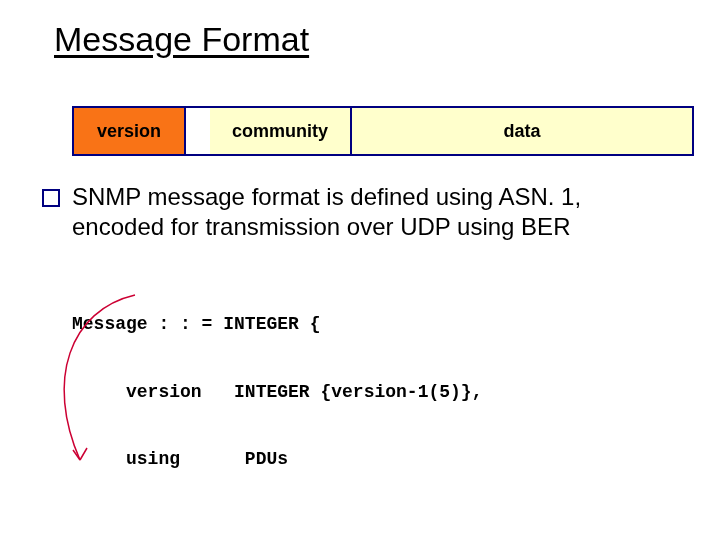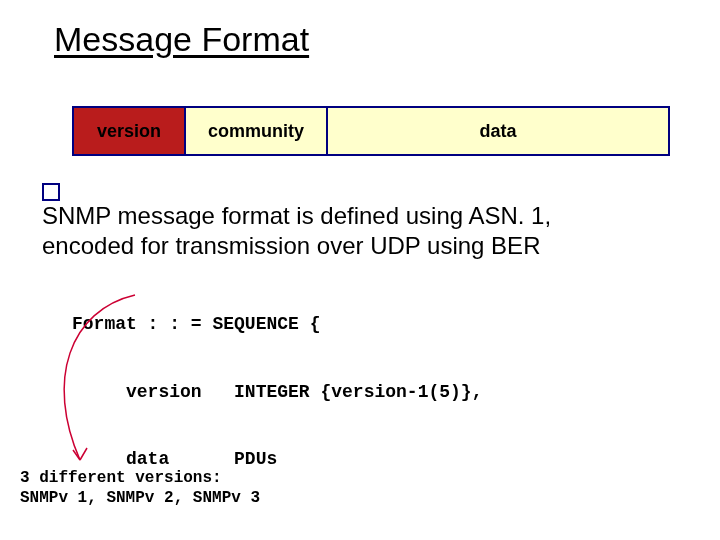--- a/index.html
+++ b/index.html
@@ -36,31 +36,30 @@
   .packet .cell {
     display: flex;
     align-items: center;
     justify-content: center;
     font-family: Arial, Helvetica, sans-serif;
     font-weight: bold;
     font-size: 18px;
     border-right: 2px solid #000080;
   }
   .packet .cell:last-child { border-right: none; }
-  .cell.version   { width: 110px; background: #b91c1c; }
-  .cell.community { width: 140px; background: #ffffcc; }
+  .cell.version   { width: 110px; background: #f97316; }
+  .cell.community { width: 140px; background: #ffffcc; margin-left: 24px; }
   .cell.data      { width: 340px; background: #ffffcc; }
 
   .bullet-row {
     position: absolute;
     left: 42px;
-    top: 176px;
+    top: 182px;
     display: flex;
     align-items: flex-start;
-    flex-direction: column;
   }
   .bullet-box {
     width: 14px;
     height: 14px;
     border: 2px solid #000080;
     margin-top: 7px;
     margin-right: 12px;
     flex: 0 0 auto;
   }
   .bullet-text {
@@ -112,27 +111,25 @@
     <div class="cell community">community</div>
     <div class="cell data">data</div>
   </div>
 
   <div class="bullet-row">
     <div class="bullet-box"></div>
     <div class="bullet-text">SNMP message format is defined using ASN. 1, encoded for transmission over UDP using BER</div>
   </div>
 
   <div class="asn1">
-    <div>Format : : = SEQUENCE {</div>
+    <div>Message : : = INTEGER {</div>
     <div>     version   INTEGER {version-1(5)},</div>
-    <div>     data      PDUs</div>
+    <div>     using      PDUs</div>
     
   </div>
 
   <svg class="arrow-svg" viewBox="0 0 120 190">
     <path d="M95 5 C 30 20, 5 90, 40 170" stroke="#cc0033" stroke-width="1.5" fill="none"></path>
     <path d="M40 170 L33 160 M40 170 L47 158" stroke="#cc0033" stroke-width="1.5" fill="none"></path>
   </svg>
 
-  <div class="footnote">3 different versions:
-SNMPv 1, SNMPv 2, SNMPv 3</div>
 
 </div>
 
 </body></html>

